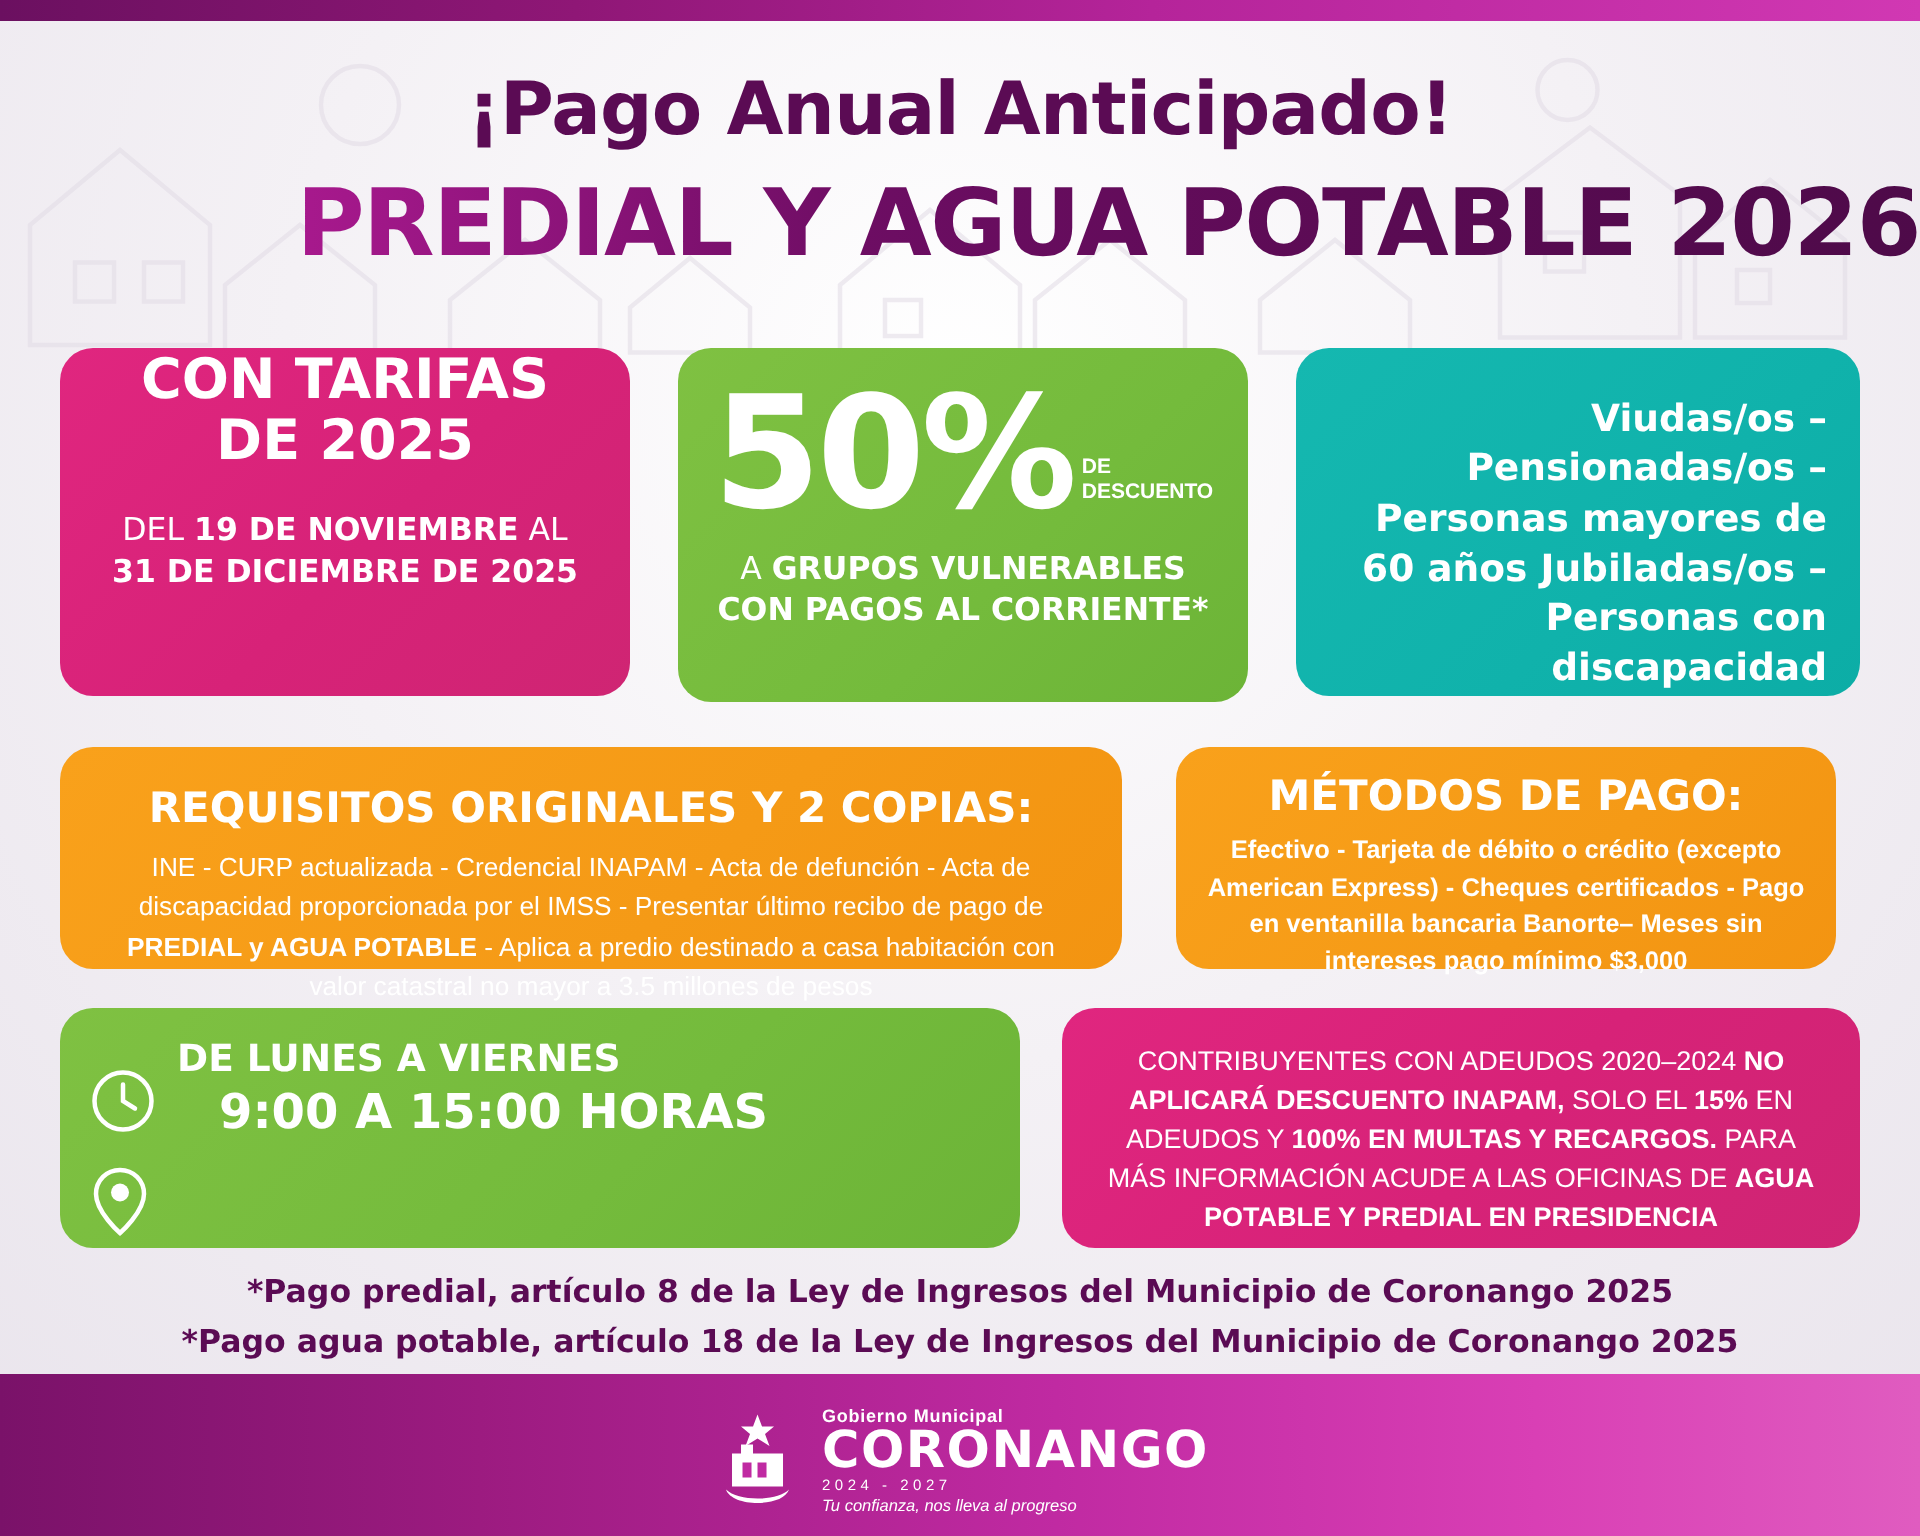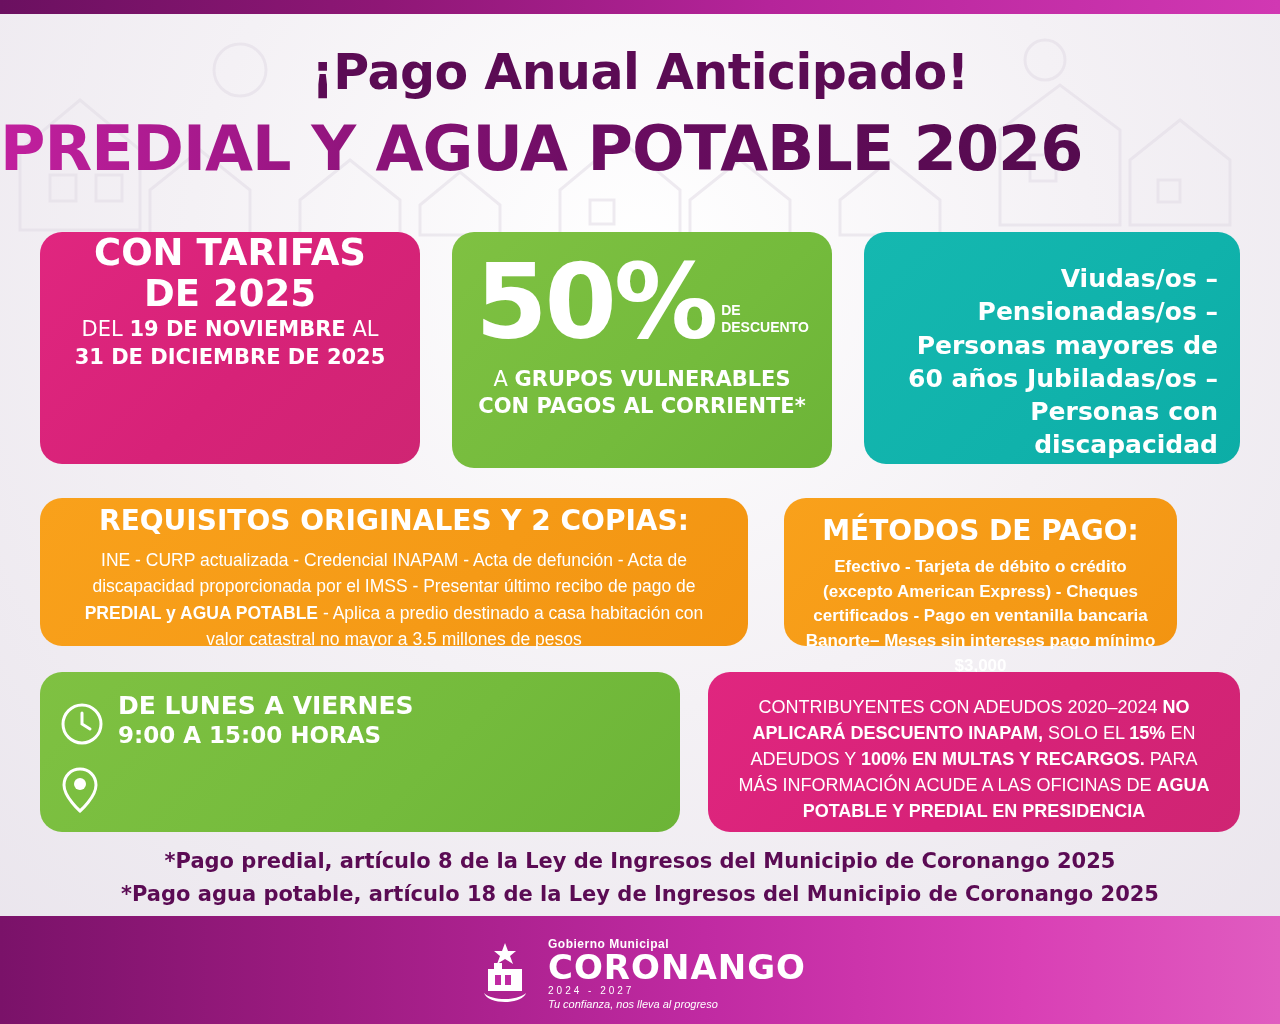--- a/index.html
+++ b/index.html
@@ -27,37 +27,37 @@
   .bottombar{
     position:absolute;bottom:0;left:0;width:1280px;height:108px;
     background:linear-gradient(90deg,#7a1269 0%,#9c1b80 25%,#c02aa2 55%,#d93fb5 80%,#e05cc0 100%);
   }
   .headline1{
     position:absolute;top:44px;left:0;width:1280px;text-align:center;
     font-size:49px;font-weight:bold;color:#5b0b54;letter-spacing:-0.5px;
     font-family:"DejaVu Sans", sans-serif;
   }
   .headline2{
-    position:absolute;top:112px;left:0;width:1280px;text-align:left;
+    position:absolute;top:112px;left:0;width:1280px;text-align:right;
     font-size:62px;font-weight:bold;letter-spacing:-1px;
     font-family:"DejaVu Sans", sans-serif;
     background:linear-gradient(90deg,#c2209e 0%,#a3188a 18%,#6d0d63 45%,#5b0b54 70%,#4e0a49 100%);
     -webkit-background-clip:text;background-clip:text;color:transparent;
   }
 
   .card{position:absolute;border-radius:22px;box-sizing:border-box;}
 
   
   .c-tarifas{
     left:40px;top:232px;width:380px;height:232px;
     background:linear-gradient(135deg,#e0267f 0%,#d72278 55%,#cf2573 100%);
     color:#fff;text-align:center;
   }
   .c-tarifas .t1{font-size:37px;font-weight:bold;line-height:1.12;font-family:"DejaVu Sans",sans-serif;}
-  .c-tarifas .t2{font-size:21px;font-weight:bold;line-height:1.35;font-family:"DejaVu Sans",sans-serif;}
+  .c-tarifas .t2{font-size:21px;font-weight:bold;line-height:1.35;margin-top:24px;font-family:"DejaVu Sans",sans-serif;}
   .c-tarifas .t2 .lite{font-weight:normal;}
 
   .c-desc{
     left:452px;top:232px;width:380px;height:236px;
     background:linear-gradient(135deg,#7fc142 0%,#74bb3c 60%,#6cb437 100%);
     color:#fff;text-align:center;
   }
   .c-desc .big{
     font-size:104px;font-weight:bold;line-height:1;margin-top:18px;
     font-family:"DejaVu Sans",sans-serif;letter-spacing:-3px;display:inline-block;
@@ -73,44 +73,44 @@
     left:864px;top:232px;width:376px;height:232px;
     background:linear-gradient(135deg,#15b8b0 0%,#10b2ab 60%,#0cada6 100%);
     color:#fff;text-align:right;padding:30px 22px 0;
   }
   .c-vuln .txt{font-size:25px;font-weight:bold;line-height:1.33;font-family:"DejaVu Sans",sans-serif;}
 
   
   .c-req{
     left:40px;top:498px;width:708px;height:148px;
     background:linear-gradient(135deg,#f9a11b 0%,#f59a16 60%,#f39411 100%);
-    color:#fff;text-align:center;padding-top:6px;
+    color:#fff;text-align:center;padding-top:24px;
   }
   .c-req .hd{font-size:28px;font-weight:bold;font-family:"DejaVu Sans",sans-serif;}
   .c-req .bd{font-size:17.5px;line-height:1.5;margin-top:10px;padding:0 24px;}
   .c-req .bd b{font-weight:bold;}
 
   .c-met{
-    left:784px;top:498px;width:393px;height:148px;
+    left:784px;top:498px;width:440px;height:148px;
     background:linear-gradient(135deg,#f9a11b 0%,#f59a16 60%,#f39411 100%);
     color:#fff;text-align:center;padding-top:16px;
   }
   .c-met .hd{font-size:28px;font-weight:bold;font-family:"DejaVu Sans",sans-serif;}
   .c-met .bd{font-size:17px;font-weight:bold;line-height:1.45;margin-top:8px;padding:0 20px;}
 
   
   .c-horario{
     left:40px;top:672px;width:640px;height:160px;
     background:linear-gradient(135deg,#7fc142 0%,#74bb3c 60%,#6cb437 100%);
     color:#fff;padding:18px 20px 0 20px;
   }
   .c-horario .line{display:flex;align-items:flex-end;gap:14px;}
   .c-horario .icon{flex:0 0 auto;margin-top:2px;}
   .c-horario .h1{font-size:25px;font-weight:bold;line-height:1.25;font-family:"DejaVu Sans",sans-serif;}
-  .c-horario .h2{font-size:23px;font-weight:bold;line-height:1.25;font-family:"DejaVu Sans",sans-serif;}
+  .c-horario .h2{font-size:32px;font-weight:bold;line-height:1.25;font-family:"DejaVu Sans",sans-serif;margin-left:28px;}
   .c-horario .addr{font-size:14.5px;line-height:1.45;margin-top:2px;}
   .c-horario .addr b{font-weight:bold;}
   .c-horario .row2{margin-top:14px;}
 
   .c-aviso{
     left:708px;top:672px;width:532px;height:160px;
     background:linear-gradient(135deg,#e0267f 0%,#d72278 55%,#cf2573 100%);
     color:#fff;text-align:center;padding:22px 26px 0;
   }
   .c-aviso .txt{font-size:18px;line-height:1.45;}

